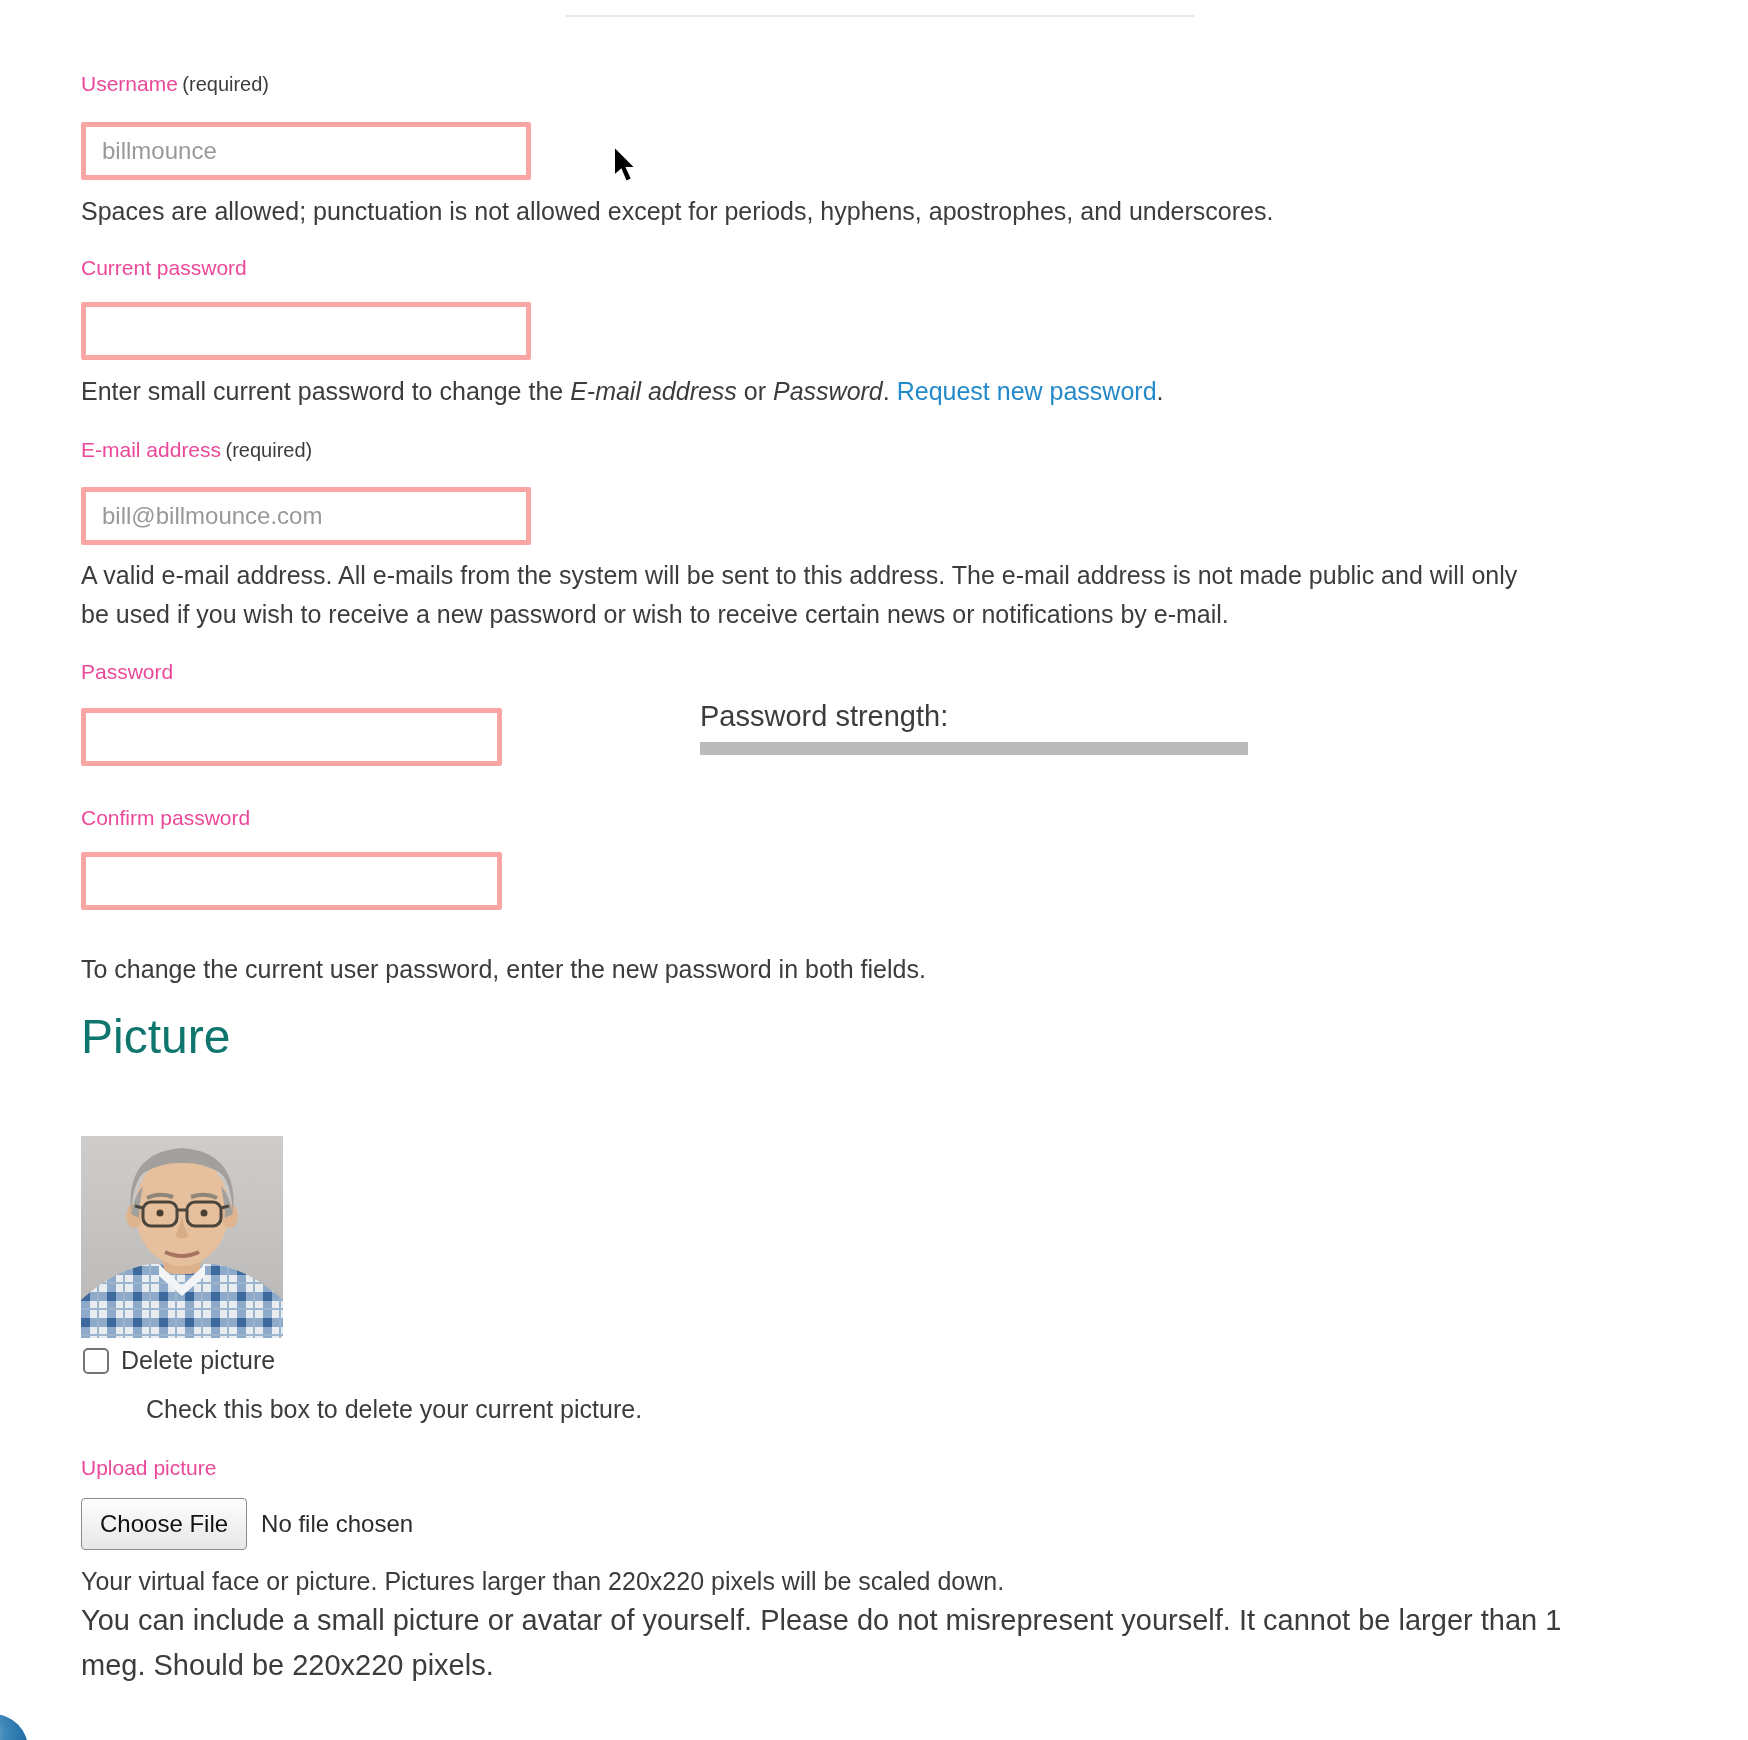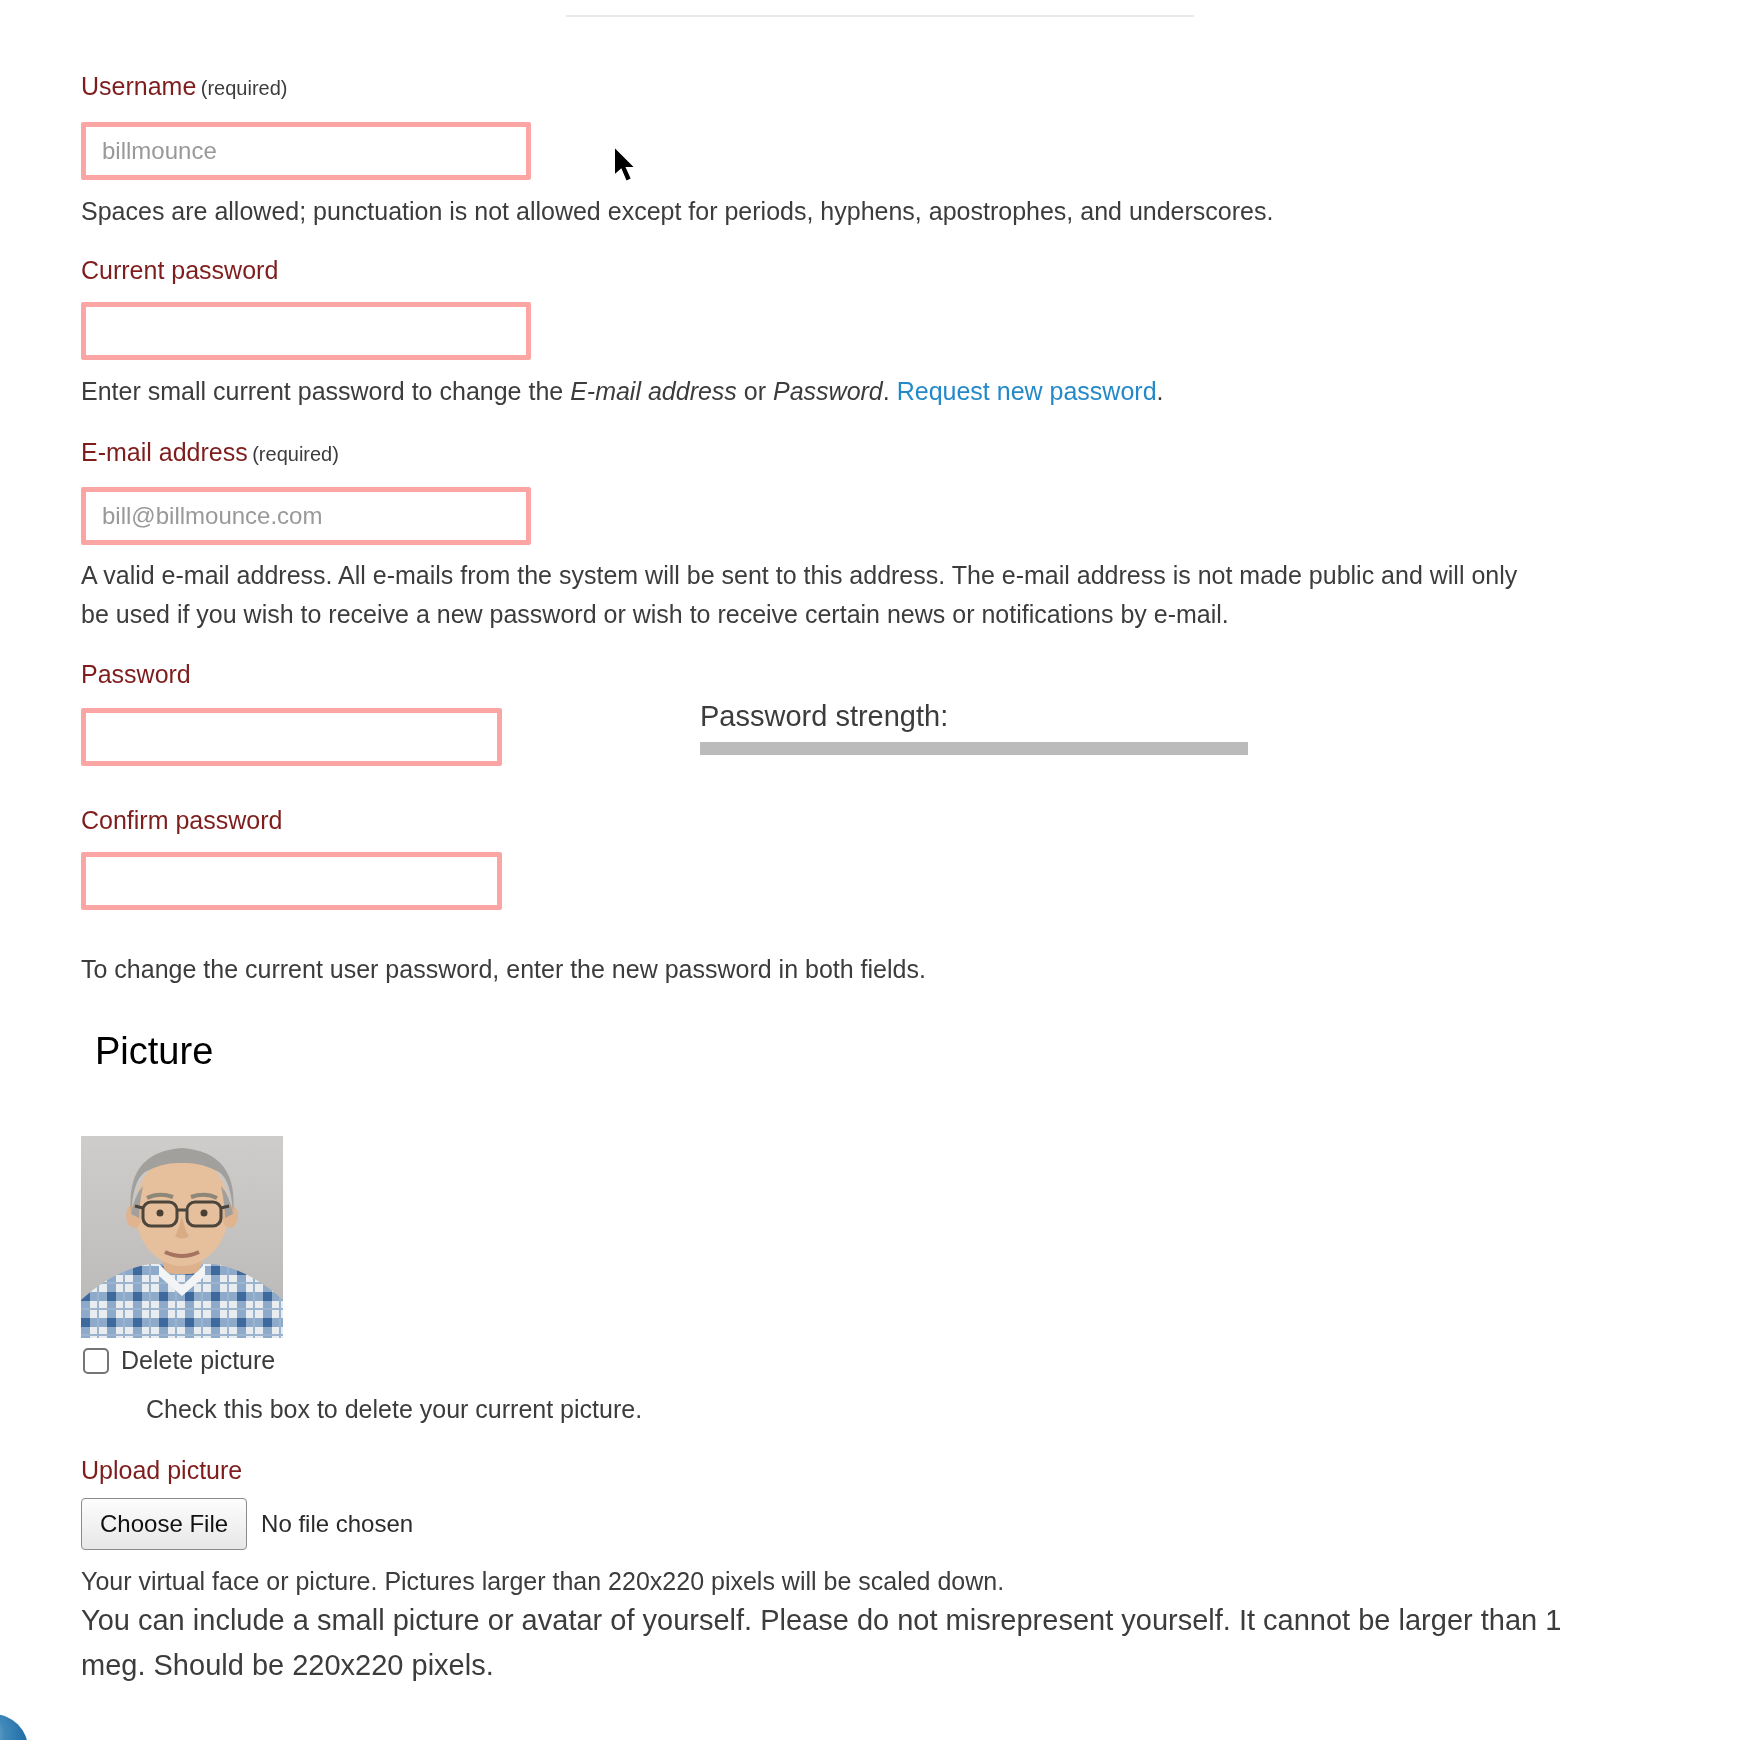--- a/index.html
+++ b/index.html
@@ -4,34 +4,34 @@
 <style>
   html,body{margin:0;padding:0;}
   body{
     width:1748px;height:1740px;position:relative;overflow:hidden;
     background:#ffffff;
     font-family:"Liberation Sans","DejaVu Sans",sans-serif;
     color:#3c3c3c;
   }
   .abs{position:absolute;}
   .divider-top{left:566px;top:15px;width:628px;height:2px;background:#e9e9e9;}
-  .lbl{font-size:25px;color:#7f1d1d;}
+  .lbl{font-size:21px;color:#ec4899;}
   .req{font-size:20px;color:#3c3c3c;}
   .help{font-size:25px;color:#3c3c3c;line-height:39px;}
   input[type=text]{
     box-sizing:border-box;height:58px;border:5px solid #fca5a5;border-radius:2px;
     font-family:"Liberation Sans","DejaVu Sans",sans-serif;
     font-size:24px;color:#999999;padding:0 16px;background:#ffffff;outline:none;
   }
   .w-wide{width:450px;}
   .w-narrow{width:421px;}
   a.link{color:#2389c9;text-decoration:none;cursor:pointer;}
   .strength-label{font-size:29px;color:#3c3c3c;}
   .strength-bar{width:548px;height:13px;background:#bbbbbb;}
-  .h1-picture{font-size:38px;line-height:58px;font-weight:400;color:#000000;margin:14px;}
+  .h1-picture{font-size:48px;line-height:58px;font-weight:400;color:#0f766e;margin:0;}
   .photo-frame{width:202px;height:202px;display:block;}
   .checkbox{
     box-sizing:border-box;width:26px;height:26px;border:2px solid #757575;
     border-radius:5px;background:#ffffff;display:inline-block;vertical-align:middle;
   }
   .chk-label{font-size:25px;color:#3c3c3c;margin-left:12px;vertical-align:middle;}
   .file-btn{
     box-sizing:border-box;height:52px;padding:0 18px;
     background:linear-gradient(#fdfdfd,#e7e7e7);
     border:1px solid #8b8b8b;border-radius:4px;

